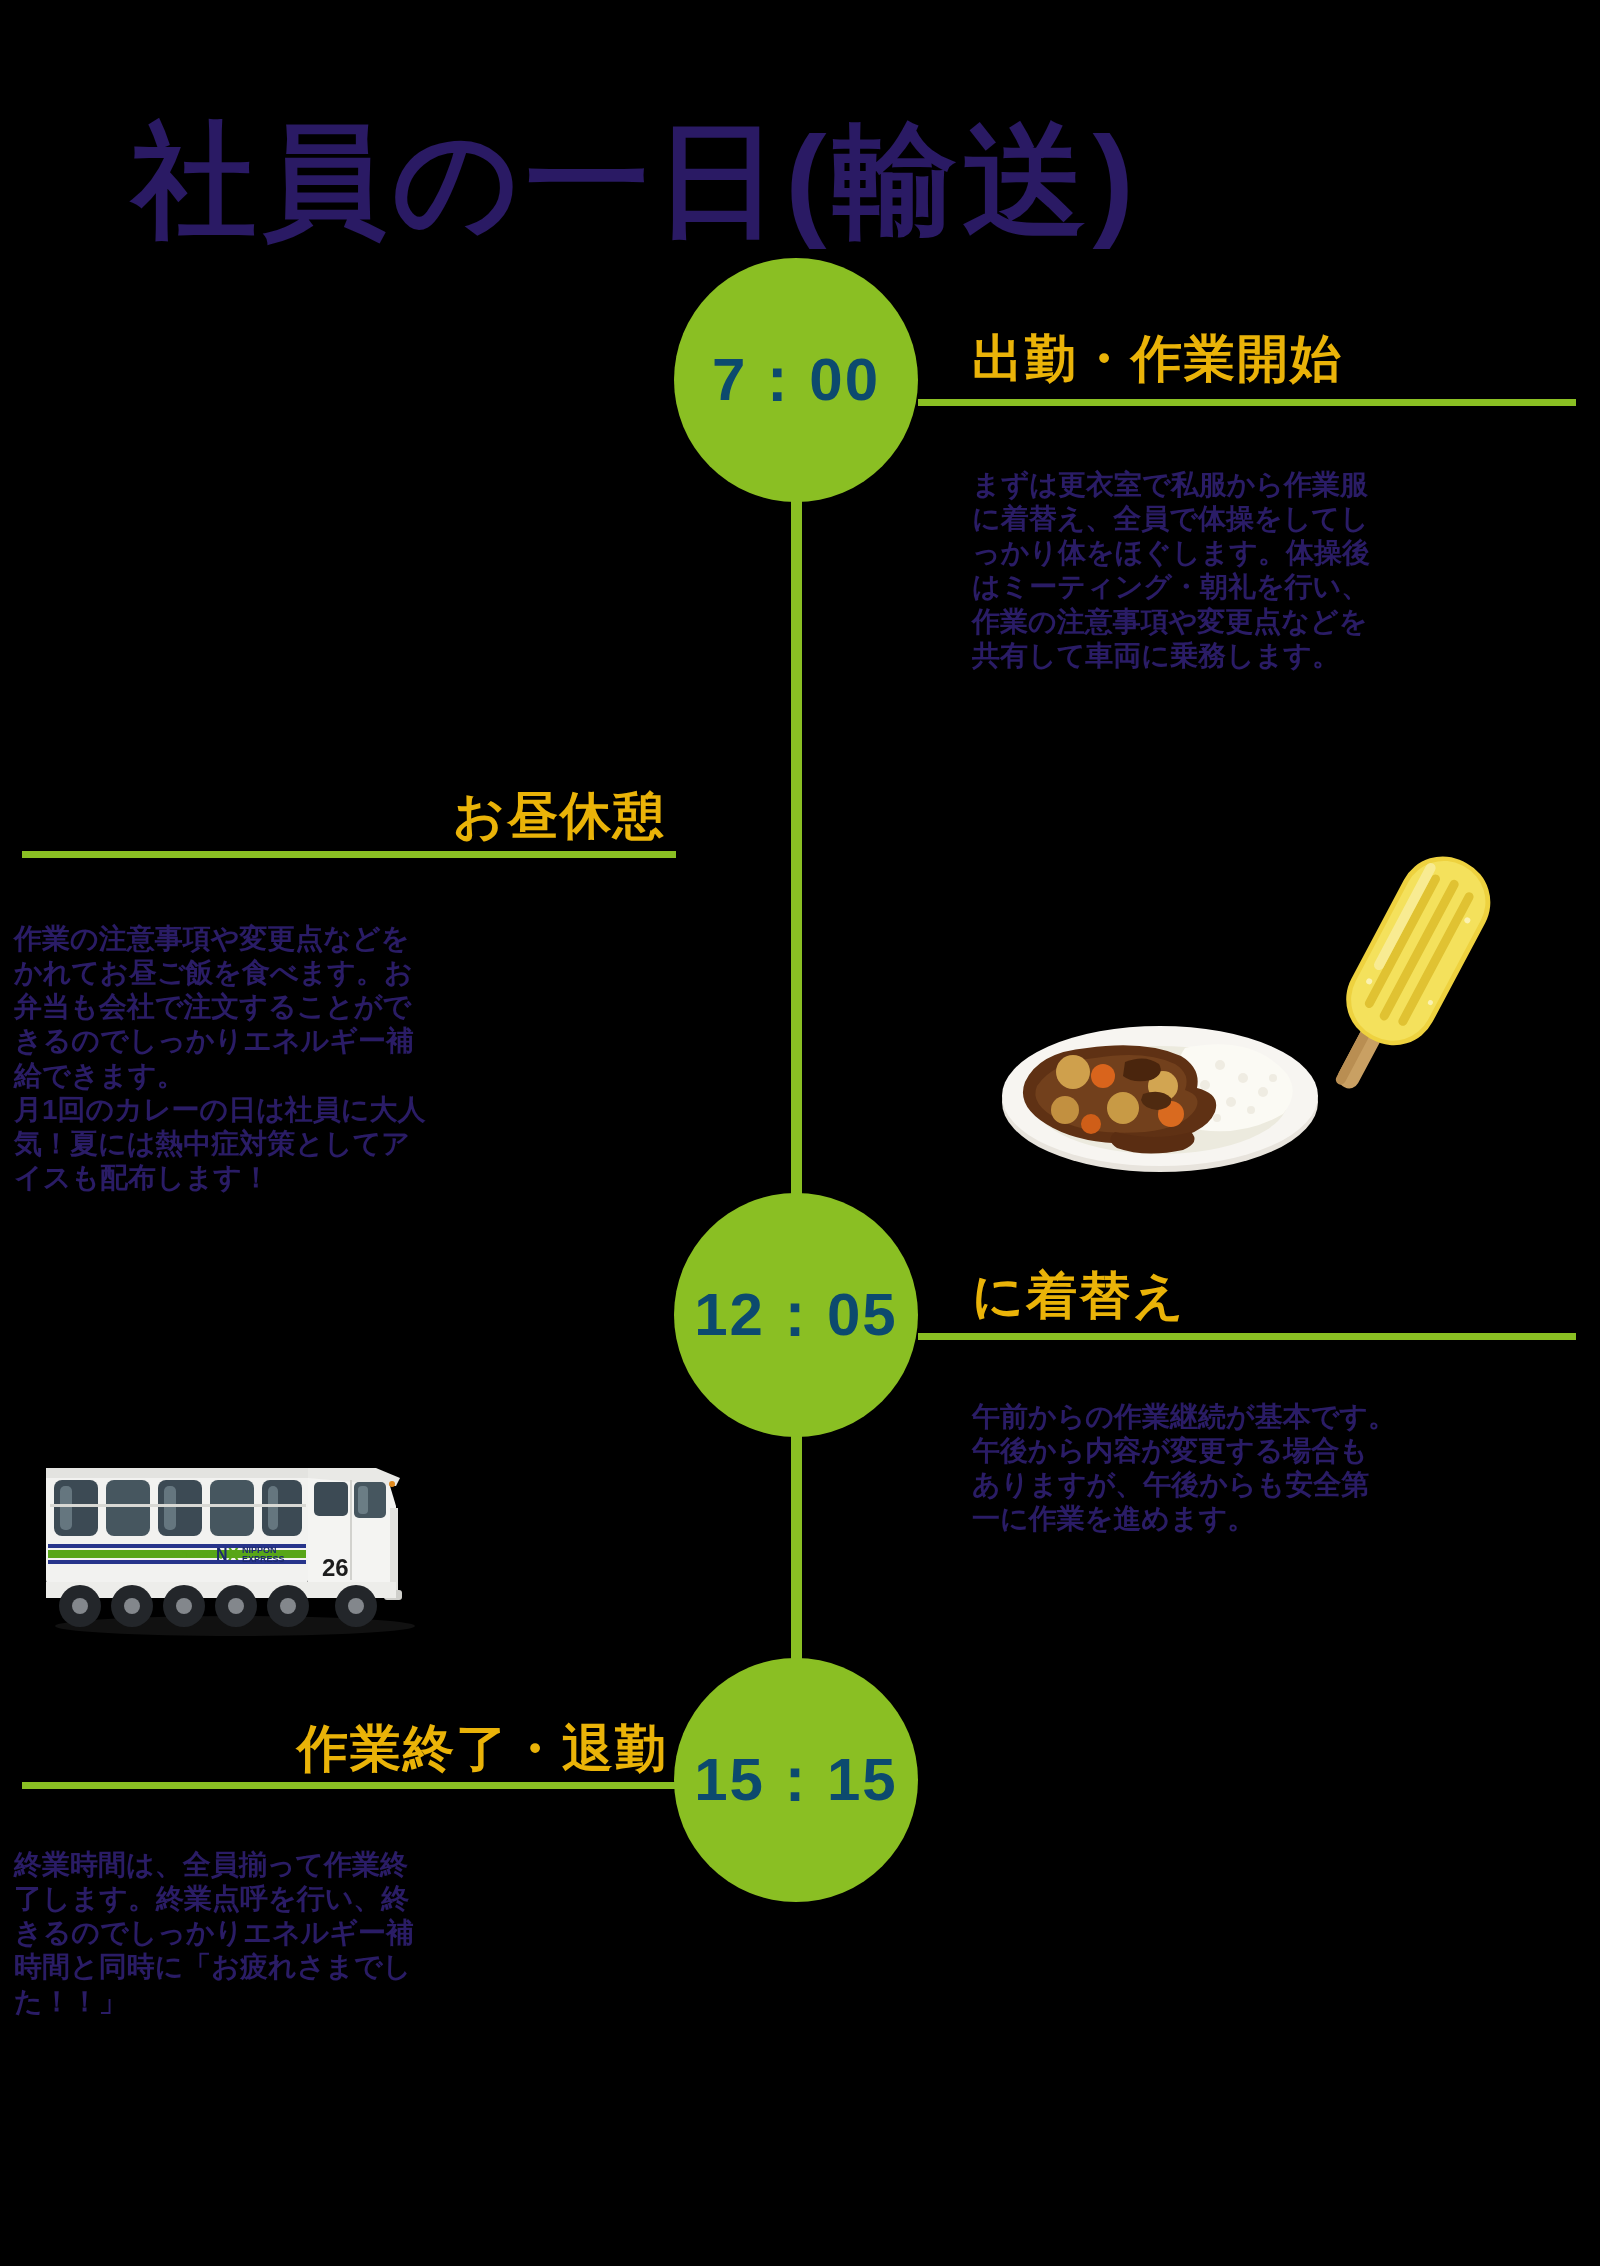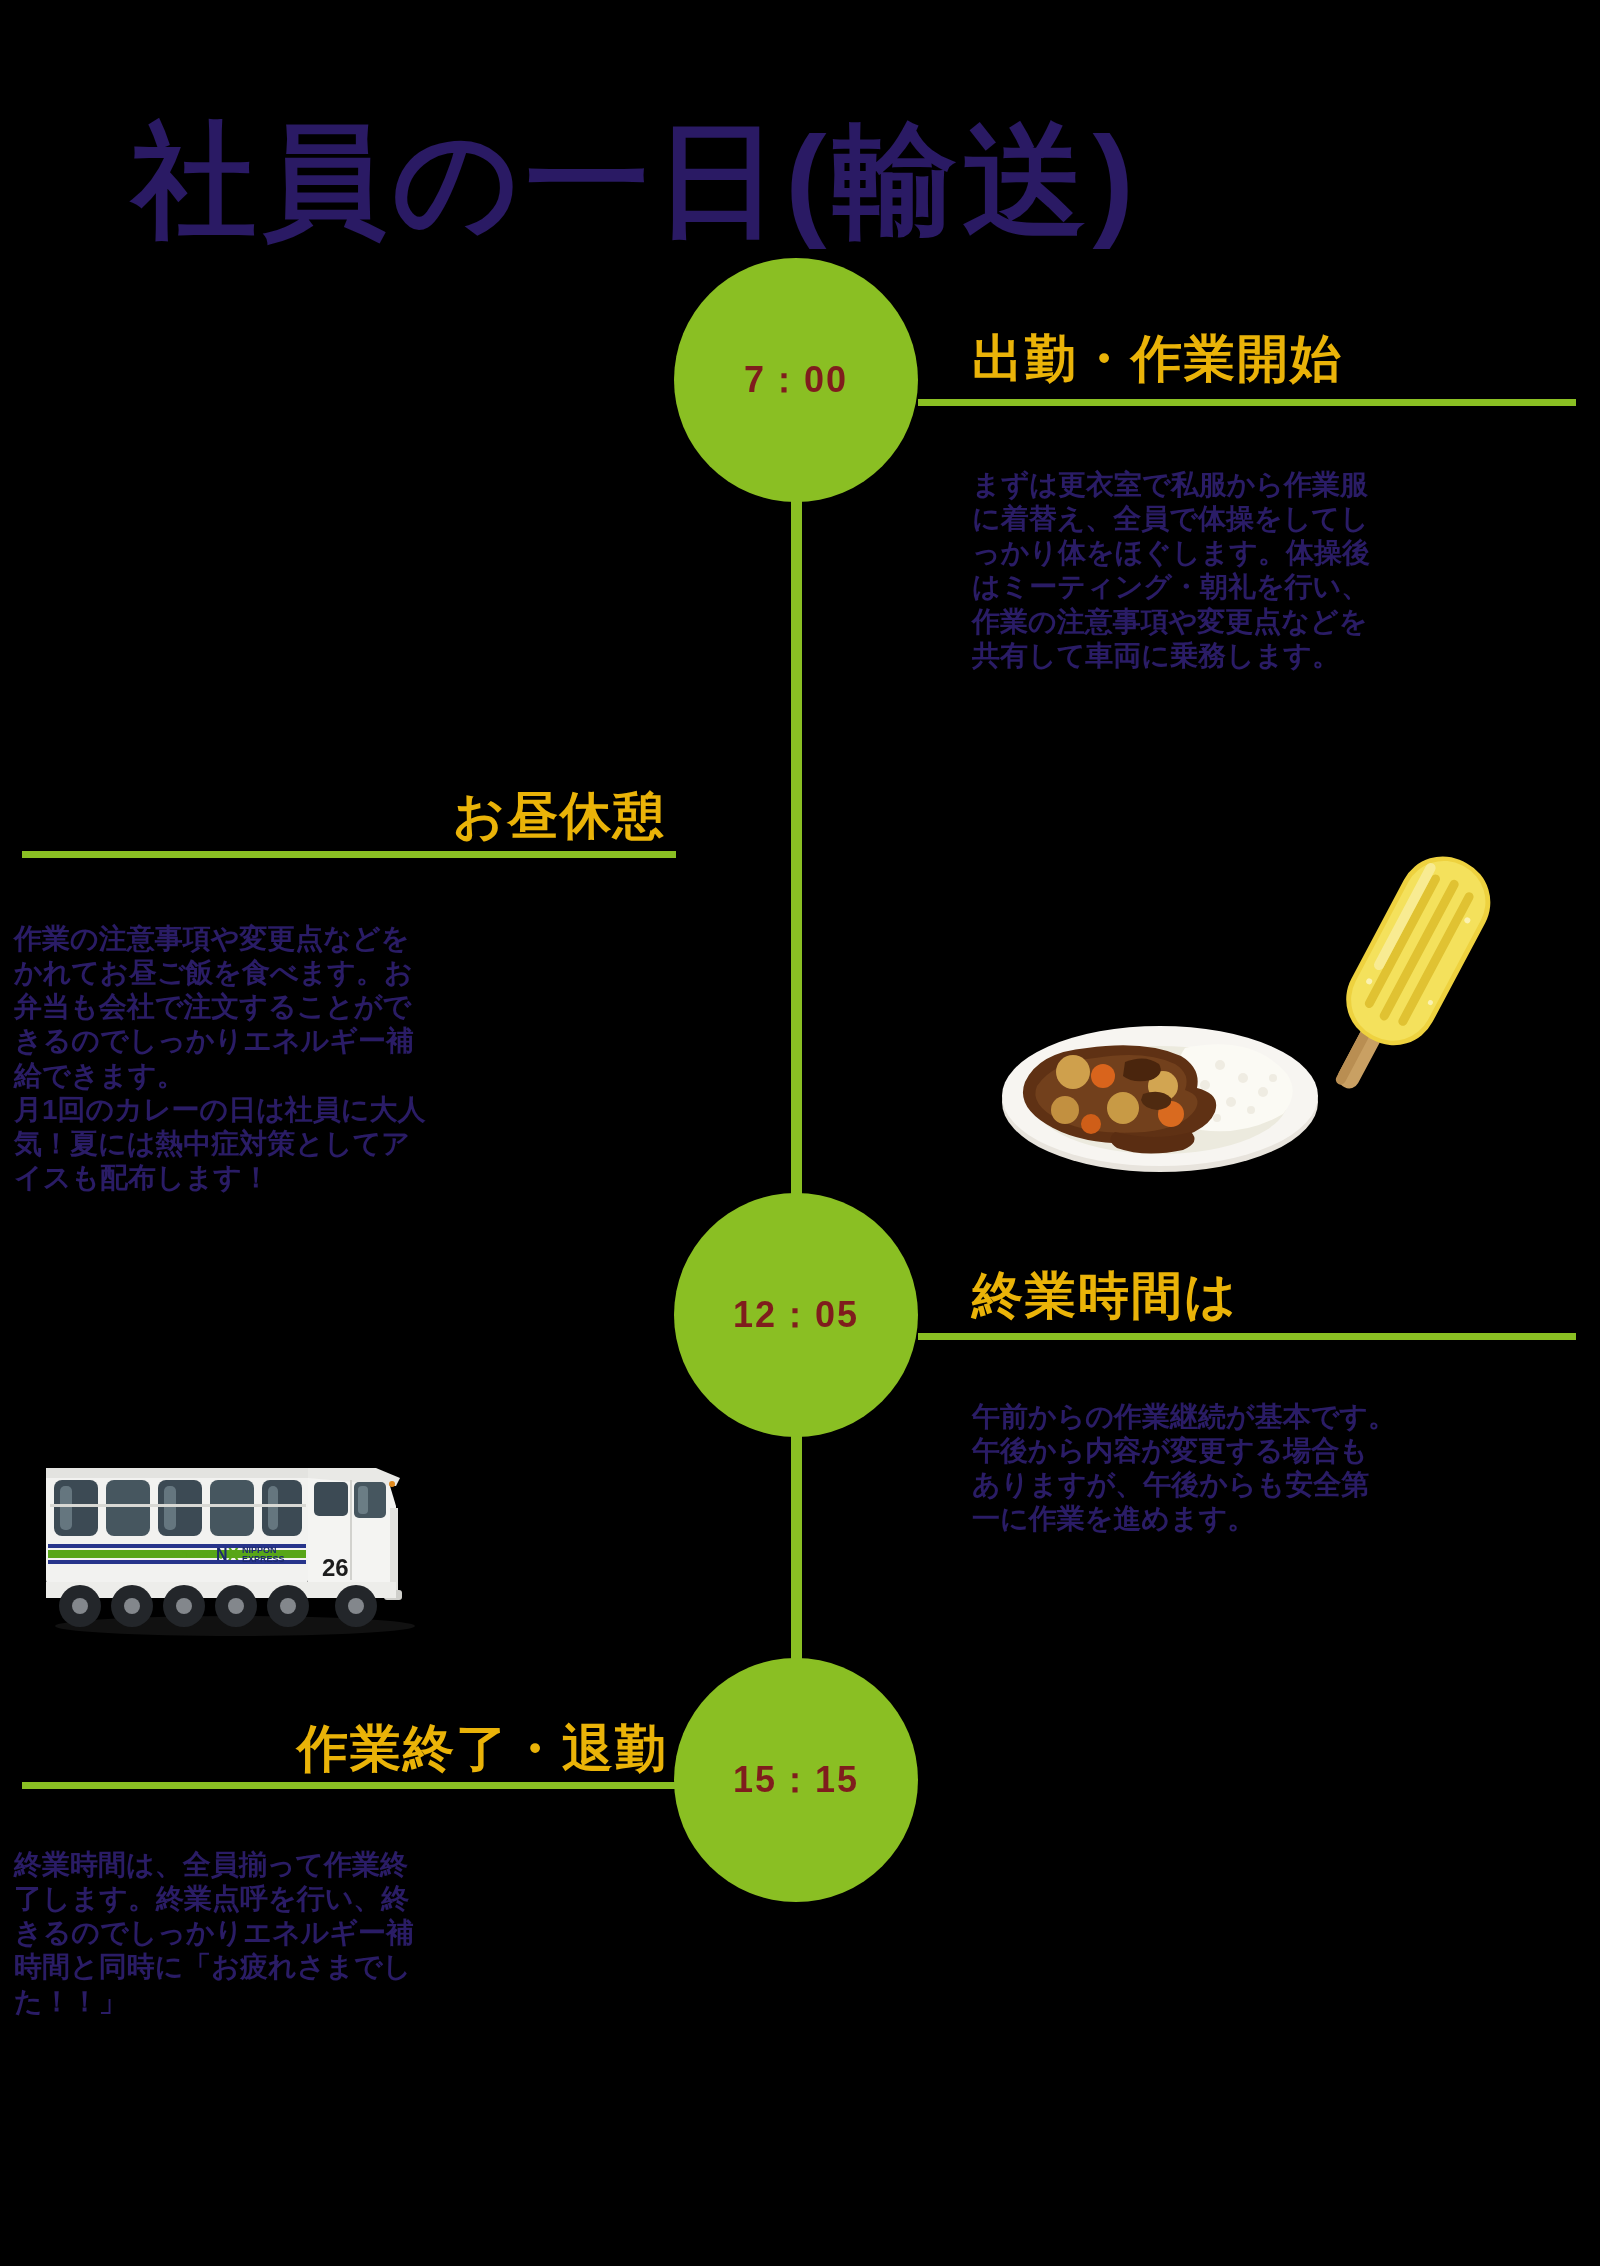--- a/index.html
+++ b/index.html
@@ -13,21 +13,21 @@
   .title{
     top:16px;left:0;width:1272px;text-align:center;
     font-size:124px;letter-spacing:6px;color:#2a1a64;
   }
   .circle{
     width:244px;height:244px;border-radius:50%;
     background:#8abf23;left:674px;
     display:flex;align-items:center;justify-content:center;
   }
   .time{
-    color:#7f1d1d;font-size:36px;letter-spacing:2px;white-space:nowrap;
+    color:#0c4a6e;font-size:60px;letter-spacing:2px;white-space:nowrap;
   }
   .vline{
     left:791px;top:380px;width:11px;height:1400px;background:#8abf23;
   }
   .hline{
     height:7px;background:#8abf23;
   }
   .heading{
     font-size:51px;color:#eab308;letter-spacing:2px;white-space:nowrap;margin-top:34px;
   }
@@ -125,21 +125,21 @@
         <circle cx="72" cy="160" r="3" fill="#fdf6c8" opacity="0.8"></circle>
         <circle cx="136" cy="150" r="2.5" fill="#fdf6c8" opacity="0.8"></circle>
       </g>
     </svg>
   </div>
 
   <div class="abs hline" style="left:918px;top:1333px;width:658px;"></div>
   <div class="abs circle" style="top:1193px;">
     <span class="time">12：05</span>
   </div>
-  <h2 class="abs heading" style="left:972px;top:1228px;">終業時間は</h2>
+  <h2 class="abs heading" style="left:972px;top:1228px;">に着替え</h2>
   <p class="abs desc" style="left:972px;top:1400px;width:640px;margin:0;">午前からの作業継続が基本です。
 午後から内容が変更する場合も
 ありますが、午後からも安全第
 一に作業を進めます。</p>
 
   <div class="abs" style="left:40px;top:1448px;">
     <svg width="390" height="205" viewBox="0 0 390 205">
 
       <ellipse cx="195" cy="178" rx="180" ry="10" fill="#111111"></ellipse>
 

